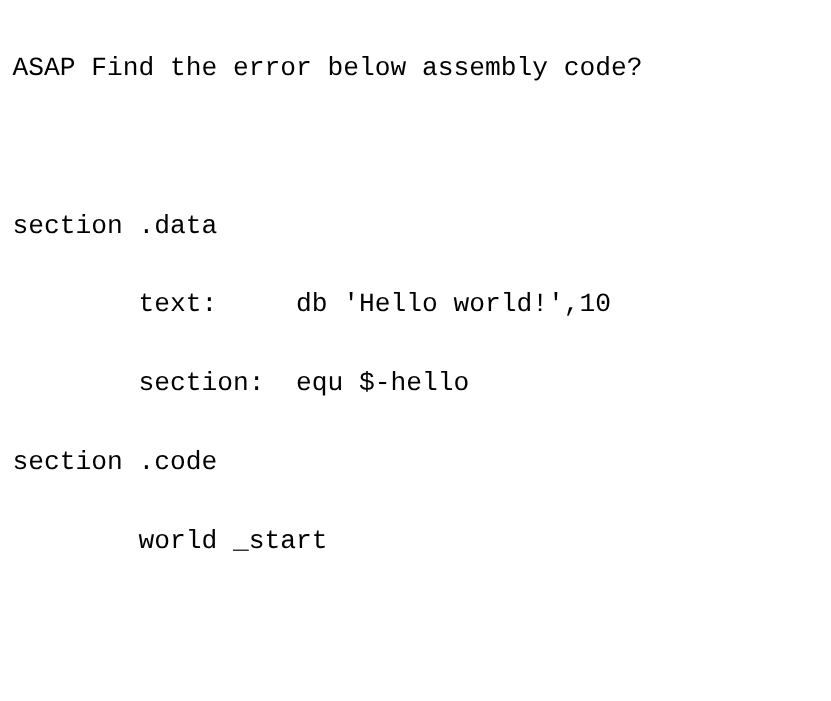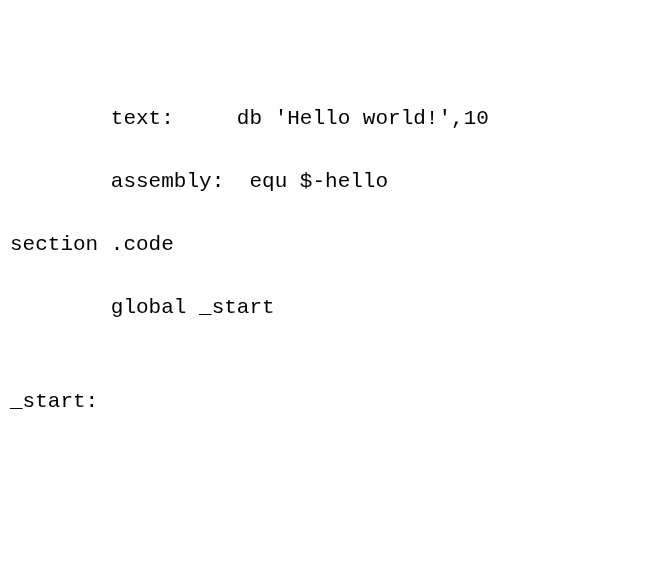--- a/index.html
+++ b/index.html
@@ -18,27 +18,28 @@
     white-space: pre;
   }
   .line {
     display: block;
   }
 </style>
 </head>
 <body>
 
 <div class="page">
+<span class="line">ASAP Find the error below assembly code?</span>
 <span class="line"> </span>
+<span class="line">section .data</span>
 <span class="line">        text:     db 'Hello world!',10</span>
-<span class="line">        assembly:  equ $-hello</span>
+<span class="line">        section:  equ $-hello</span>
 <span class="line">section .code</span>
-<span class="line">        global _start</span>
+<span class="line">        world _start</span>
 <span class="line"></span>
-<span class="line">_start:</span>
 
 
 <span class="line"></span>
 
 
 
 
 </div>
 
 </body></html>

